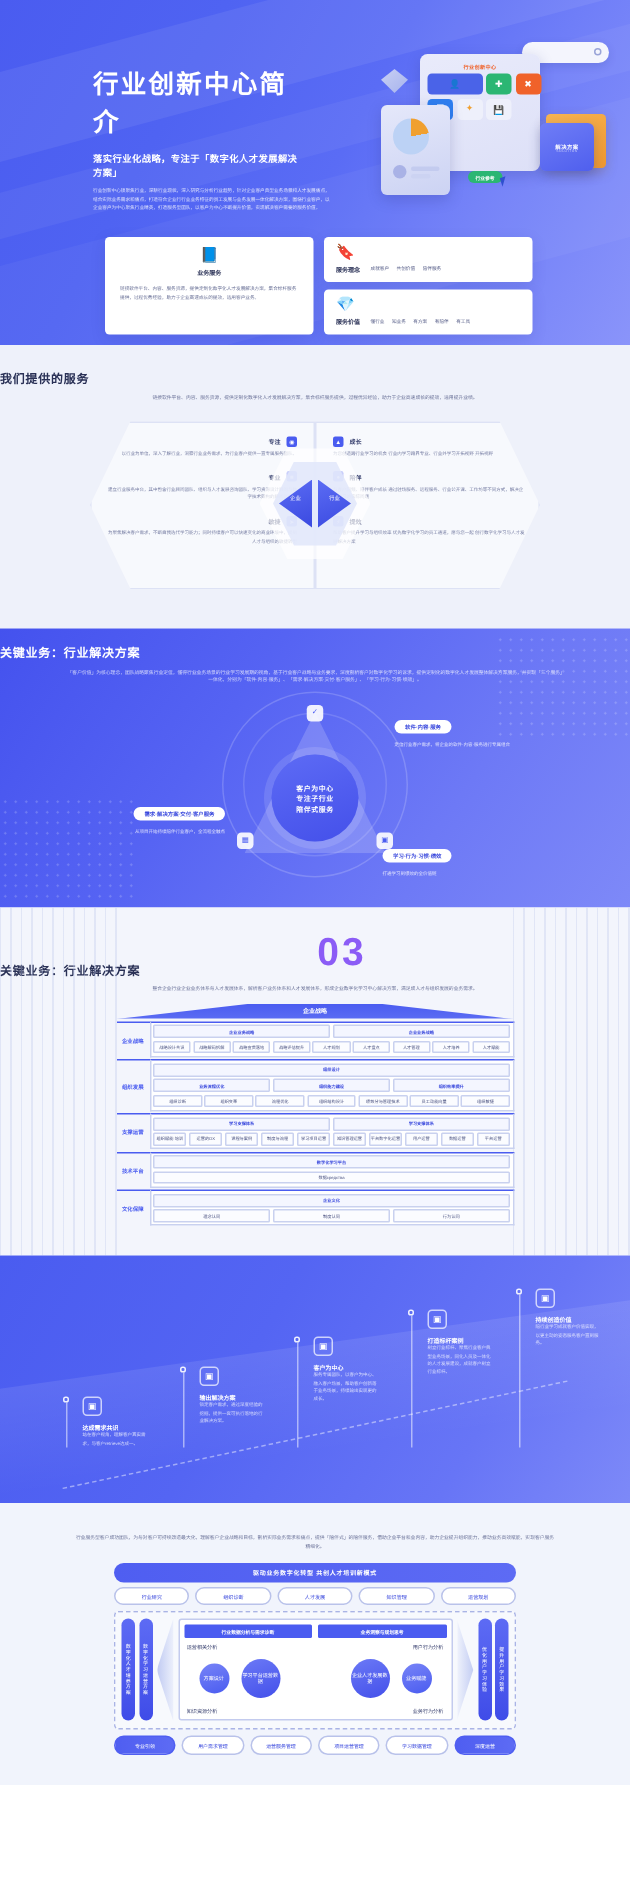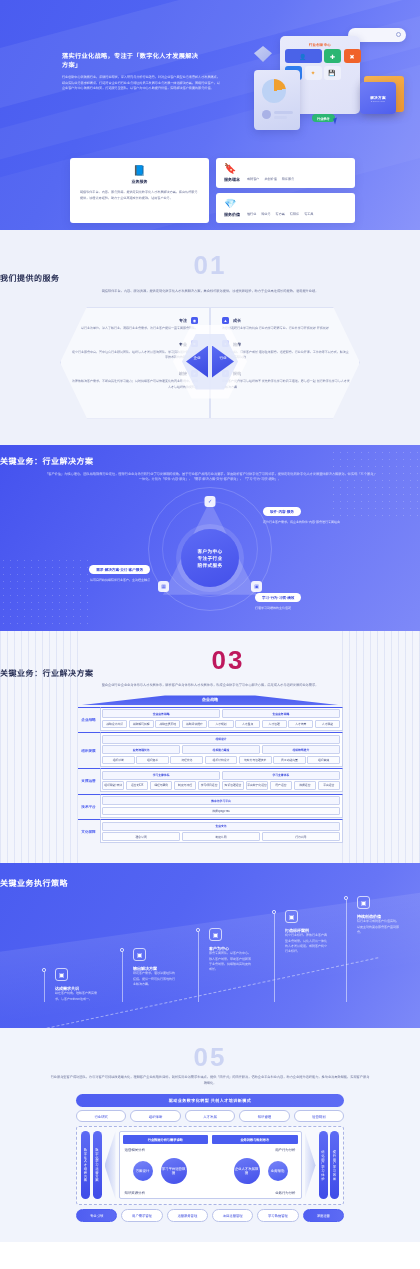--- a/index.html
+++ b/index.html
@@ -168,21 +168,21 @@
   .tlab.a { left:213px; top:14px; }
   .tlab.b { left:18px; top:72px; text-align:right; }
   .tlab.b p { margin-left:auto; }
   .tlab.c { left:205px; top:100px; }
 
   
   .s03 { background:#f3f5fc; padding:16px 0 20px; }
   .s03 .stripes { position:absolute; top:0; bottom:0; width:78px;
     background:repeating-linear-gradient(90deg,rgba(190,200,235,.35) 0 .7px,transparent .7px 7px); }
   .s03 .stripes.l { left:0; } .s03 .stripes.r { right:0; }
-  .s03 .sec-num { color:#be185d;margin-left:36px; }
+  .s03 .sec-num { color:#8b5cf6;margin-left:36px; }
   .s03 .sec-title { color:#2a3156; margin-top:-6px; }
   .s03 .sec-desc { color:#70779c; margin:5px auto 0; width:300px; }
   .pyr { position:relative; width:265px; margin:7px auto 0; }
   .pyr-top { height:10px; background:linear-gradient(180deg,#4a5cf0,#5a6bf3);
              clip-path:polygon(33% 0,67% 0,100% 100%,0 100%);
              color:#fff; font-size:4px; font-weight:bold; text-align:center; line-height:10px; }
   .prow { display:flex; align-items:stretch; margin-top:1.5px; }
   .prow-l { width:22px; flex:none; display:flex; align-items:center; justify-content:center;
             font-size:3.6px; font-weight:bold; color:#4a5cf0; border-top:1.2px solid #4a5cf0; }
   .prow-r { flex:1; border:.6px solid #c9d1ef; border-top:1.2px solid #4a5cf0;
@@ -253,20 +253,21 @@
 <body>
 
 <div class="page">
 
   <section class="sec hero">
     <div class="band b1"></div>
     <div class="band b2"></div>
     <div class="band b3"></div>
 
     <div class="hero-wrap">
+      <h1 class="hero-title">行业创新中心简介</h1>
       <div class="hero-sub">落实行业化战略，专注于「数字化人才发展解决方案」</div>
       <p class="hero-body">行业创新中心锁聚焦行业，深耕行业现状，深入研究与分析行业趋势，针对企业客户典型业务场景和人才发展痛点，结合实际业务需求和痛点，打造符合企业行行业业务特征的员工发展与业务发展一体化解决方案，围绕行业客户，以企业客户为中心聚焦行业精英，打造服务型团队，以客户为中心不断提升价值，实现解决客户需要的服务价值。</p>
     </div>
 
     <div class="illus">
       <div class="il-diamond"></div>
       <div class="il-search">
           <i></i>
         </div>
       <div class="il-browser">
@@ -326,21 +327,20 @@
             <span>有方案</span>
             <span>有陪伴</span>
             <span>有工具</span>
           </div>
         </div>
       </div>
     </div>
   </section>
 
   <section class="sec s01">
-    <div class="sec-num">01</div>
     <div class="sec-title">我们提供的服务</div>
     <div class="sec-desc">链接软件平台、内容、服务资源，提供定制化数字化人才发展解决方案，集合标杆服务提供，过程优异经验，助力于企业高速成长的提效，适用提升业绩。</div>
 
     <div class="hexwrap">
       <div class="hex l"></div>
       <div class="hex r"></div>
 
       <div class="hex-col l">
         <div class="hitem">
           <div class="hh">
@@ -535,21 +535,20 @@
                 <div class="pcell">行为认同</div>
               </div>
             </div>
           </div>
         </div>
     </div>
   </section>
 
   <section class="sec s04">
     <div class="floor"></div>
-    <div class="sec-title">关键业务执行策略</div>
     <div class="tl" id="timeline">
       <div class="dash"></div>
     <div class="mile" style="left: 18px; top: 74px;">
           <div class="knob"></div>
           <div class="stem" style="height:30px"></div>
           <div class="ico" style="top:0">▣</div>
           <div class="tt" style="top:17px">达成需求共识</div>
           <div class="dd" style="top:23px">站在客户视角，理解客户真实需求，与客户retrieve达成一。</div>
         </div>
         <div class="mile" style="left: 96px; top: 54px;">
@@ -577,21 +576,20 @@
           <div class="knob"></div>
           <div class="stem" style="height:102px"></div>
           <div class="ico" style="top:0">▣</div>
           <div class="tt" style="top:17px">持续创造价值</div>
           <div class="dd" style="top:23px">陪行业学习成就客户价值实现，以更主动的姿态服务客户直到服务。</div>
         </div>
       </div>
   </section>
 
   <section class="sec s05">
-    <div class="sec-num">05</div>
     <div class="sec-desc">行业服务型客户成功团队，为与对客户可持续改造最大化，理解客户企业战略和目标，剖析实际业务需求和痛点，提供「陪伴式」的陪伴服务，借助企业平台和业内容，助力企业提升组织能力，推动业务高效赋能，实现客户服务精细化。</div>
 
     <div class="ops">
       <div class="ops-hd">驱动业务数字化转型   共创人才培训新模式</div>
       <div class="ops-nav" id="ops-nav">
           <div>行业研究</div>
           <div>组织诊断</div>
           <div>人才发展</div>
           <div>知识管理</div>
           <div>运营规划</div>

